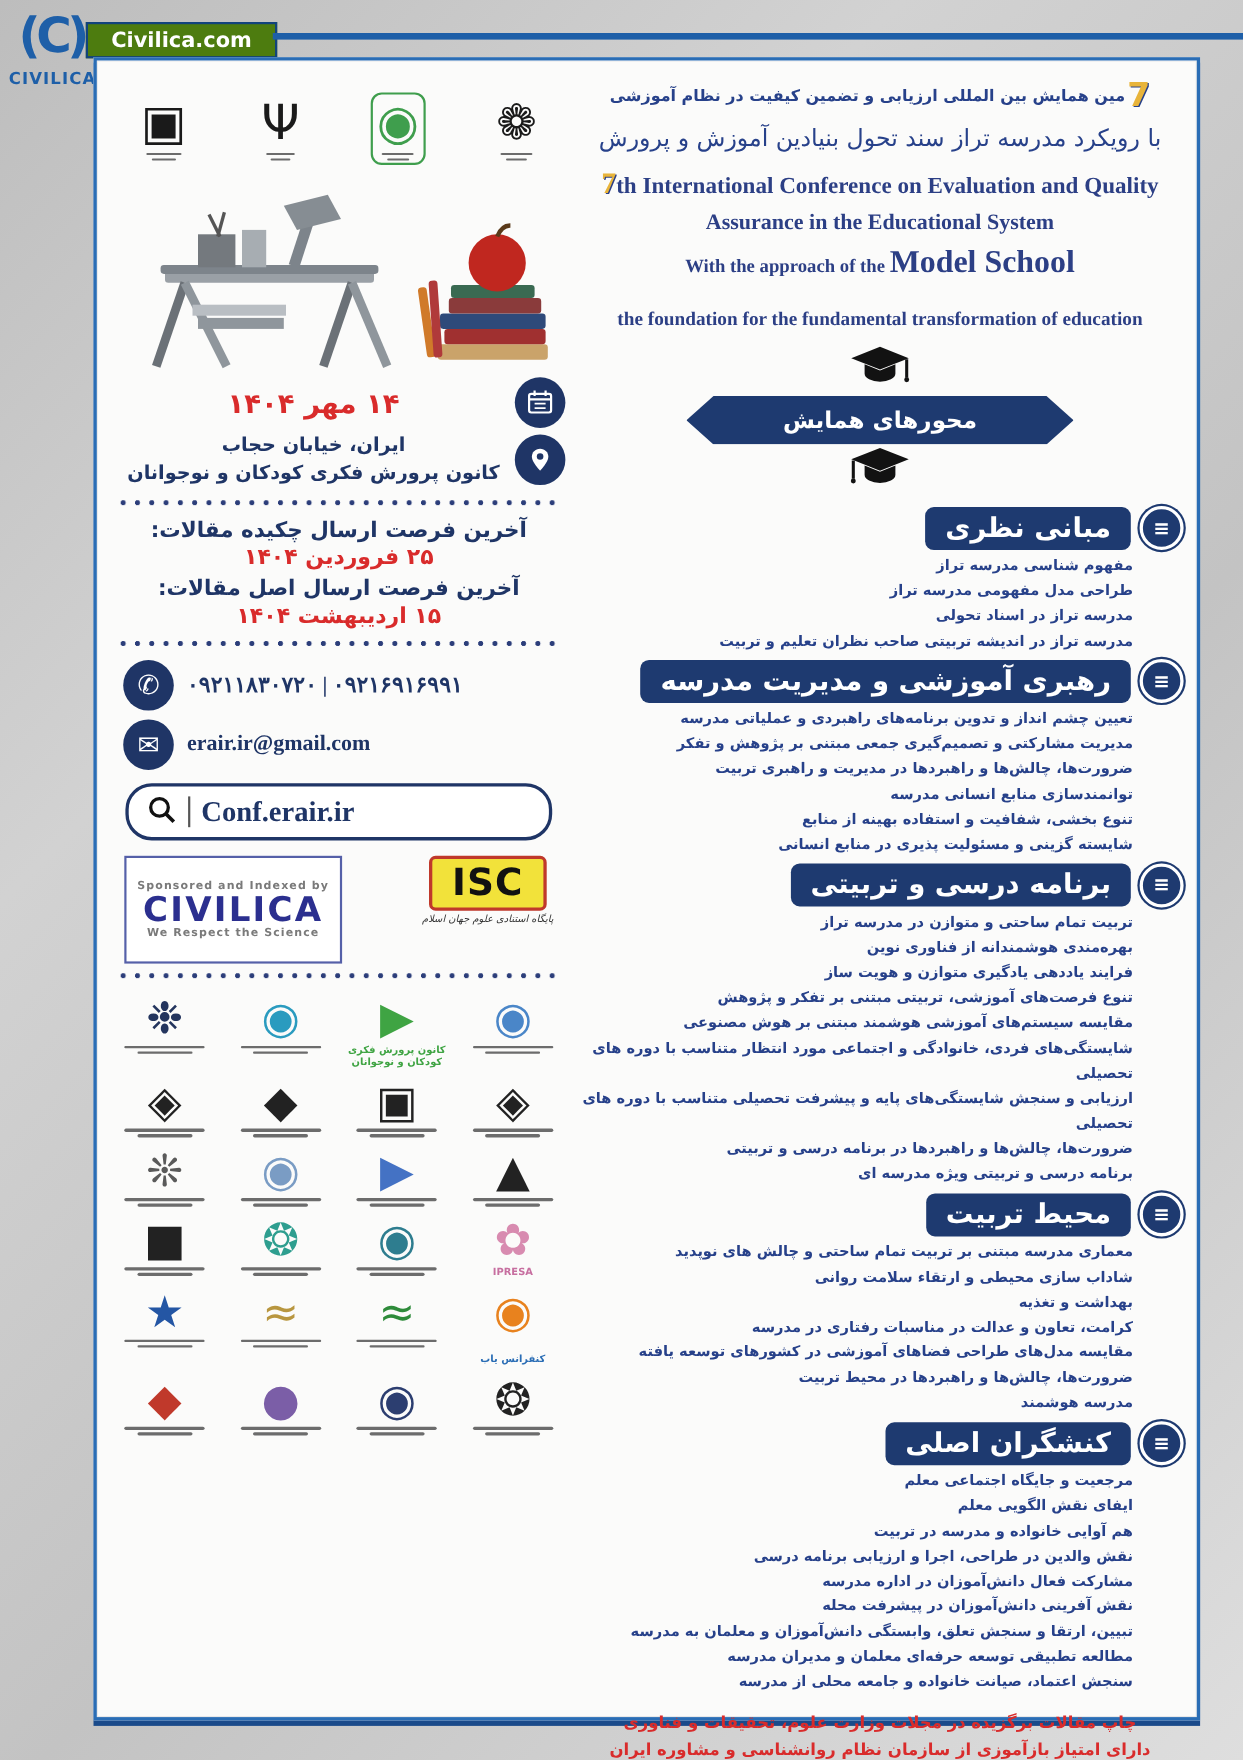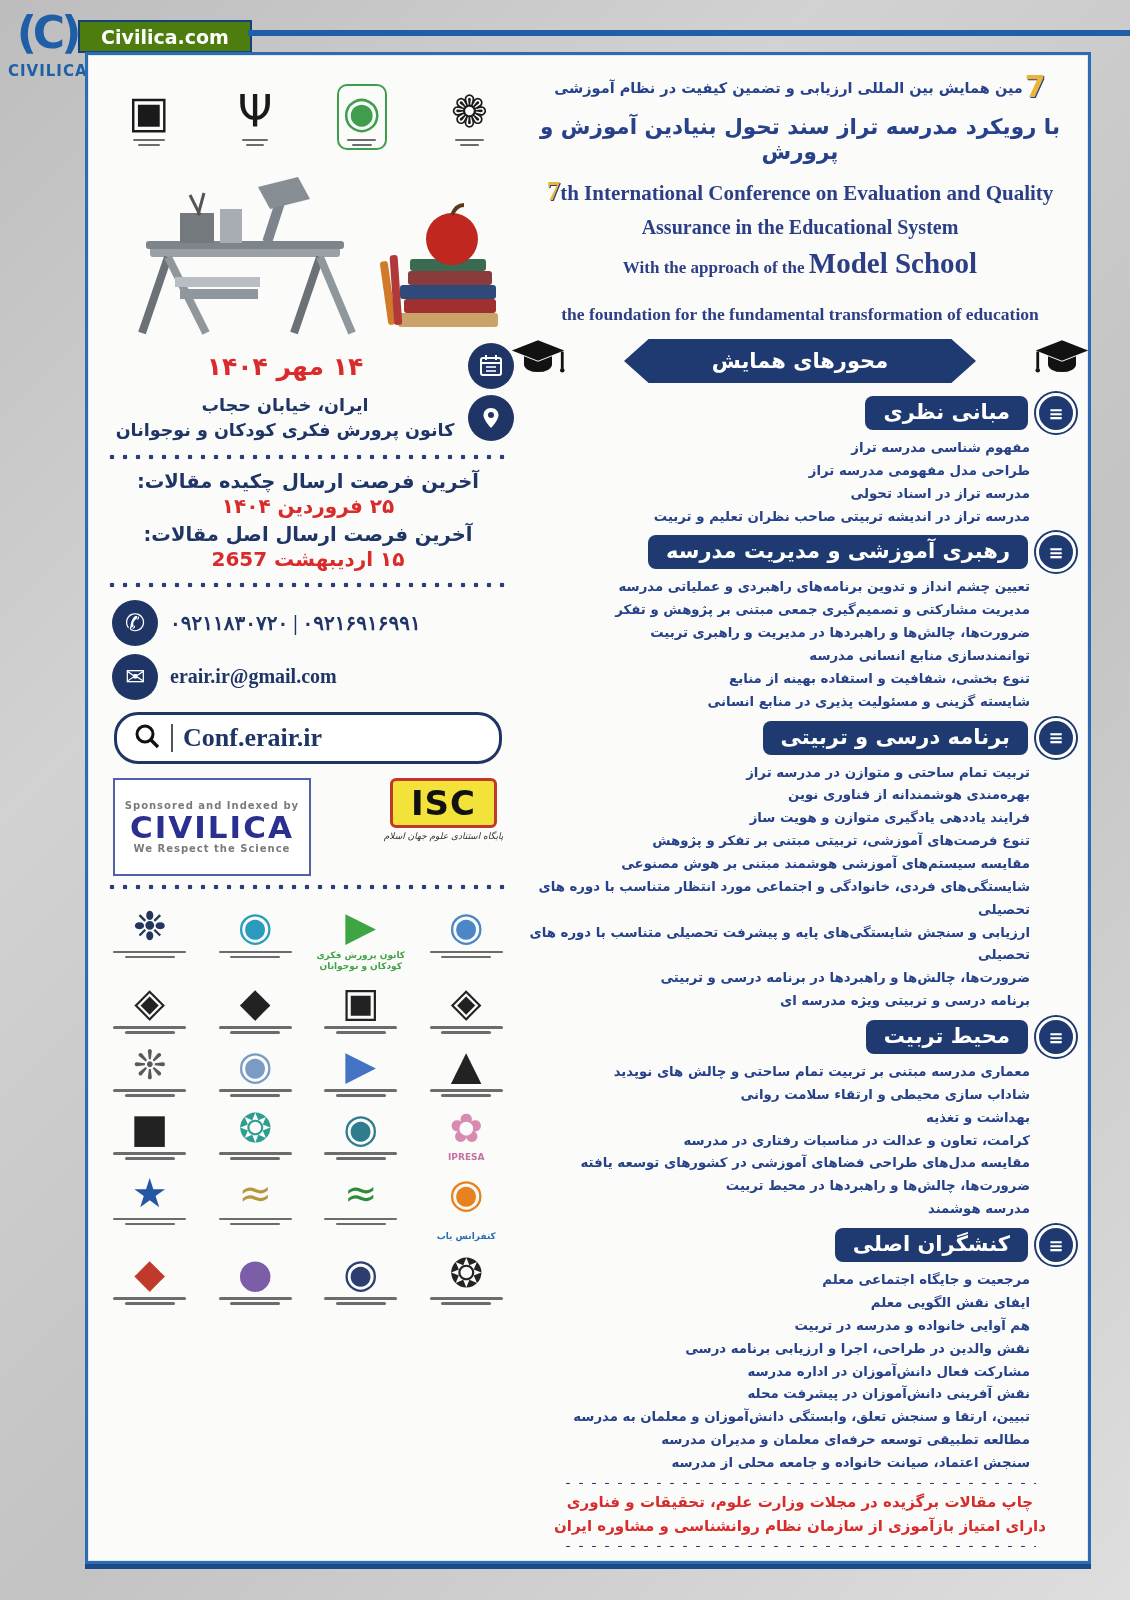--- a/index.html
+++ b/index.html
@@ -66,41 +66,41 @@
     padding:2px 18px;}
   .isc-box span{font-size:34px;font-weight:bold;color:#111;letter-spacing:1px;}
   .isc-cap{display:block;font-size:9px;color:#333;margin-top:3px;font-style:italic;}
   .partner-grid{display:grid;grid-template-columns:repeat(4,1fr);gap:5px 2px;margin:4px 4px 0;}
   .partner-grid .logo-tile .glyph{font-size:40px;}
 
   
   .fa1{color:#27418a;font-weight:bold;font-size:14.5px;text-align:center;margin-top:6px;}
   .gold7{color:#e8b43a;font-size:30px;font-weight:bold;vertical-align:-4px;
     text-shadow:1px 1px 0 #27418a;margin-left:2px;}
-  .fa2{color:#27418a;font-weight:bold;font-size:21.5px;text-align:center;margin-top:10px;}
+  .fa2{color:#27418a;font-weight:normal;font-size:21.5px;text-align:center;margin-top:10px;}
   .en{direction:ltr;text-align:center;color:#2c3f85;font-weight:bold;
     font-family:"Liberation Serif","DejaVu Serif",serif;}
   .en1{font-size:21px;margin-top:12px;}
   .en1 .g7{color:#e8b43a;font-size:27px;text-shadow:1px 1px 0 #2c3f85;}
   .en2{font-size:20px;margin-top:9px;}
   .en3{font-size:17px;margin-top:8px;}
   .en3 .big{font-size:29px;}
   .en4{font-size:17.5px;margin-top:24px;}
-  .banner-row{display:flex;align-items:center;justify-content:space-between;margin:12px 0 4px;}
+  .banner-row{display:flex;align-items:center;justify-content:flex-start;margin:12px 0 4px;flex-direction:column;}
   .banner{background:#1e3a70;color:#fff;font-weight:bold;font-size:21px;height:44px;
     display:flex;align-items:center;justify-content:center;width:300px;
     clip-path:polygon(0 50%,7% 0,93% 0,100% 50%,93% 100%,7% 100%);padding:0 26px;}
   .cap-svg{flex:none;margin:0 -14px;z-index:2;}
 
   .sec{margin-top:3px;}
   .sec-head{display:flex;align-items:center;gap:8px;margin:4px 0 2px;}
   .sec-icon{width:34px;height:34px;flex:none;border-radius:50%;background:#1e3a70;color:#fff;
     border:3px solid #fff;box-shadow:0 0 0 2px #1e3a70;display:flex;align-items:center;
     justify-content:center;font-size:18px;font-weight:bold;}
-  .sec-pill{background:#1e3a70;color:#fff;font-weight:bold;font-size:21px;border-radius:8px;
+  .sec-pill{background:#1e3a70;color:#fff;font-weight:bold;font-size:25px;border-radius:8px;
     padding:4px 18px 6px;}
   .sec-items{padding:2px 46px 0 0;}
   .sec-item{color:#27418a;font-weight:bold;font-size:13.3px;line-height:1.72;}
   .note-red{color:#d92b2b;font-weight:bold;font-size:15px;text-align:center;line-height:1.6;}
   .right-dots{margin:6px 40px;}
 
   [dir="rtl"]{direction:rtl;}
 </style>
 </head>
 <body>
@@ -181,21 +181,21 @@
               <circle cx="12" cy="9" r="3" fill="#1f3566"></circle>
             </svg>
         </div>
       </div>
 
       <div class="dots"></div>
 
       <div class="dl-label" dir="rtl">آخرین فرصت ارسال چکیده مقالات:</div>
       <div class="dl-date" dir="rtl">۲۵ فروردین ۱۴۰۴</div>
       <div class="dl-label" dir="rtl">آخرین فرصت ارسال اصل مقالات:</div>
-      <div class="dl-date" dir="rtl">۱۵ اردیبهشت 2657</div>
+      <div class="dl-date" dir="rtl">۱۵ اردیبهشت ۱۴۰۴</div>
 
       <div class="dots"></div>
 
       <div class="contact-row">
         <div class="ic-circle">✆</div>
         <span class="val phones">۰۹۲۱۱۸۳۰۷۲۰ | ۰۹۲۱۶۹۱۶۹۹۱</span>
       </div>
       <div class="contact-row">
         <div class="ic-circle">✉</div>
         <span class="val">erair.ir@gmail.com</span>

